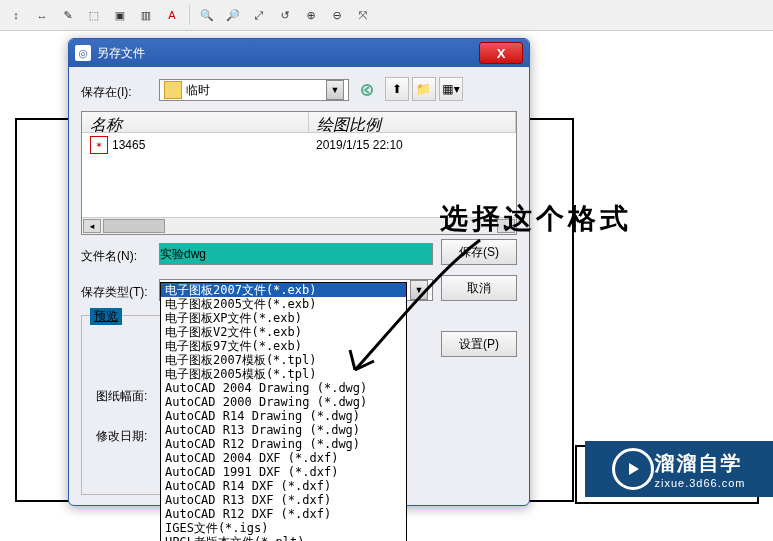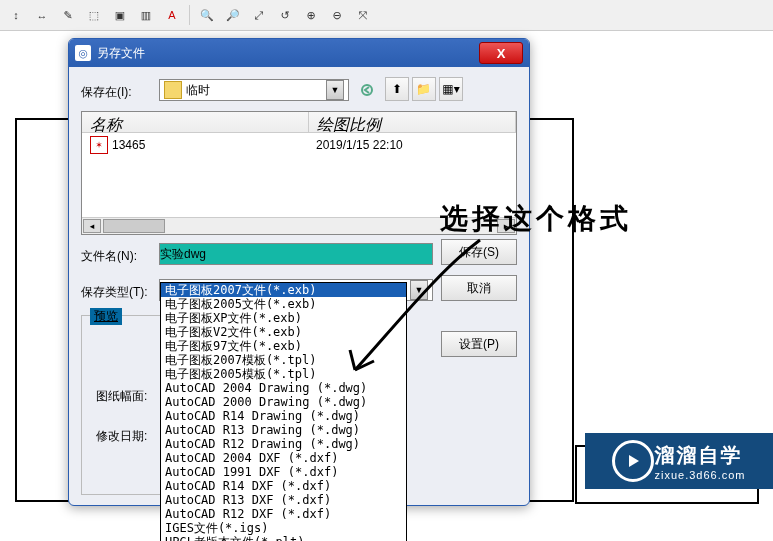--- a/index.html
+++ b/index.html
@@ -269,21 +269,21 @@
   .arrow-svg {
     position:absolute;
     left:330px;top:230px;
     z-index:29;
     pointer-events:none;
   }
 
   .watermark {
     position:absolute;
     right:0;
-    bottom: 52px;
+    bottom: 44px;
     width:188px;height:56px;
     background:#144a7c;
     color:#fff;
     display:flex;
     align-items:center;
     justify-content:center;
     z-index:2;
   }
   .watermark .play {
     width:36px;height:36px;border:3px solid #fff;border-radius:50%;

